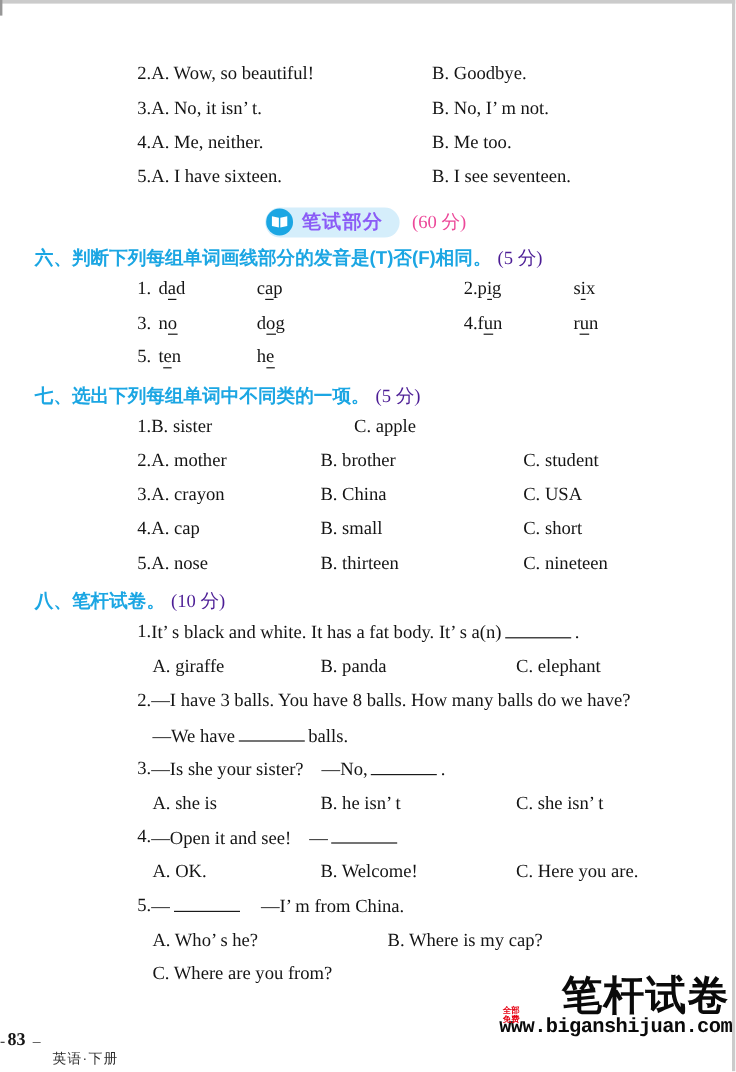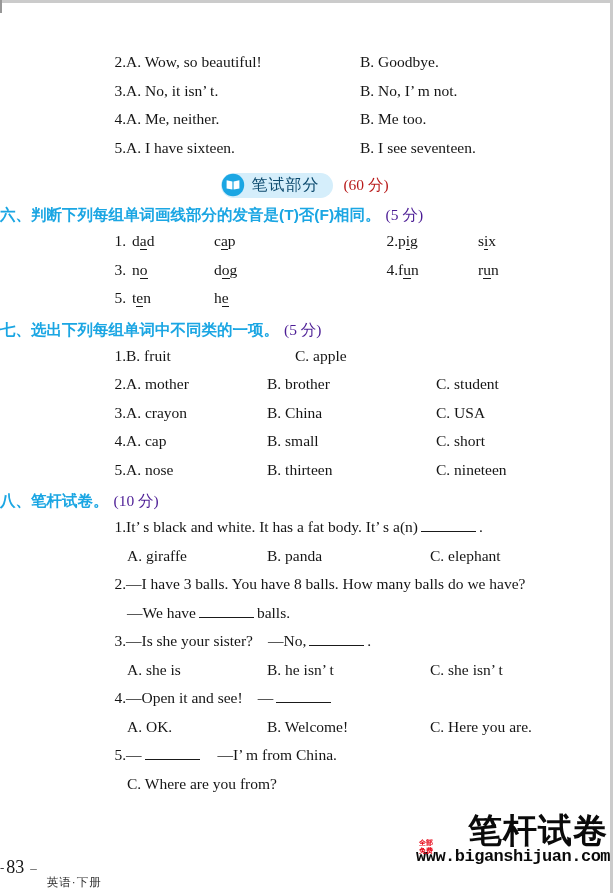--- a/index.html
+++ b/index.html
@@ -19,25 +19,25 @@
   .pnum{white-space:nowrap;}
 
   
   .head-rows{padding-top:52px;}
   .colA-top{width:234px;flex:0 0 auto;}
 
   
   .badge-row{display:flex;justify-content:center;align-items:center;height:34px;margin-top:2px;}
   .pill{display:flex;align-items:center;background:#d5eefb;border-radius:13px;height:25px;padding-right:14px;}
   .pill .bicon{width:24px;height:24px;margin-right:6px;display:block;}
-  .pill .btitle{font-family:"Liberation Sans",sans-serif;font-weight:normal;font-size:16px;color:#0c4a6e;letter-spacing:1px;text-align:center;}
-  .bscore{margin-left:10px;color:#b91c1c;}
-
-  
-  .sec-h{height:27px;display:flex;align-items:center;white-space:nowrap;}
+  .pill .btitle{font-family:"Liberation Sans",sans-serif;font-weight:bold;font-size:16px;color:#8b5cf6;letter-spacing:1px;text-align:center;}
+  .bscore{margin-left:10px;color:#ec4899;}
+
+  
+  .sec-h{padding-left:29px;height:27px;display:flex;align-items:center;white-space:nowrap;}
   .sec-title{font-family:"Liberation Sans",sans-serif;font-weight:bold;font-size:15.5px;color:#1ba6e3;}
   .sec-score{margin-left:5px;color:#4c1d95;}
 
   
   .w1{width:88px;padding-left:6px;box-sizing:border-box;flex:0 0 auto;}
   .w2{width:115px;flex:0 0 auto;}
   .w3{width:80px;flex:0 0 auto;}
   .ul{display:inline-block;line-height:15px;border-bottom:1.3px solid #1a1a1a;padding-bottom:1px;}
 
   
@@ -48,21 +48,21 @@
   .s8a{width:140px;flex:0 0 auto;}
   .s8b{width:163px;flex:0 0 auto;}
   .s8a-wide{width:196px;flex:0 0 auto;}
   .opt-row{margin-left:127px;}
   .blank{display:inline-block;width:55px;border-bottom:1.4px solid #1a1a1a;height:14px;margin:0 3px;}
   .dlg-gap{display:inline-block;width:15px;}
   .qtext{white-space:nowrap;}
 
   
   .footer-left{position:absolute;left:0;top:845px;display:flex;align-items:center;white-space:nowrap;}
-  .footer-left .pgno{font-weight:normal;font-size:18px;margin:0 6px 0 2px;}
+  .footer-left .pgno{font-weight:bold;font-size:15px;margin:0 6px 0 2px;}
   .footer-left .dash{font-size:13px;color:#333;}
   .footer-left .book{font-family:"Liberation Sans",sans-serif;font-size:11.5px;color:#2e2e2e;margin-left:10px;letter-spacing:1px;margin-top:30px;}
 
   .logo{position:absolute;right:5px;top:812px;width:192px;height:58px;}
   .logo-name{font-family:"Liberation Sans",sans-serif;font-weight:900;font-size:34px;line-height:36px;color:#0a0a0a;text-align:right;letter-spacing:1px;}
   .logo-url{font-family:"Liberation Mono",monospace;font-weight:bold;font-size:17px;line-height:17px;color:#0a0a0a;white-space:nowrap;letter-spacing:-0.5px;}
   .logo-free{position:absolute;left:3px;top:27px;width:16px;font-family:"Liberation Sans",sans-serif;
              font-size:7px;line-height:7.5px;color:#e60012;font-weight:bold;word-break:break-all;}
 </style>
 </head>
@@ -178,21 +178,21 @@
       <span class="sec-title">七、选出下列每组单词中不同类的一项。</span>
       <span class="sec-score">(5 分)</span>
     </div>
     <div style="margin-top:2px;">
       <div class="qrow ml57">
         <span class="bracket">
             <span></span>
             <span class="sp"></span>
             <span class="pnum"><span></span><span>1.</span></span>
           </span>
-        <span class="s7b">B. fruit</span>
+        <span class="s7b">B. sister</span>
         <span>C. apple</span>
       </div>
       <div class="qrow ml57">
         <span class="bracket">
             <span></span>
             <span class="sp"></span>
             <span class="pnum"><span></span><span>2.</span></span>
           </span>
         <span class="s7a">A. mother</span>
         <span class="s7b">B. brother</span>
@@ -290,20 +290,24 @@
         <span>C. Here you are.</span>
       </div>
 
       <div class="qrow ml57">
         <span class="bracket">
             <span></span>
             <span class="sp"></span>
             <span class="pnum"><span></span><span>5.</span></span>
           </span>
         <span class="qtext"><span>—</span><span class="blank"></span><span class="dlg-gap"></span><span>—I’ m from China.</span></span>
+      </div>
+      <div class="qrow opt-row">
+        <span class="s8a-wide">A. Who’ s he?</span>
+        <span>B. Where is my cap?</span>
       </div>
       <div class="qrow opt-row">
         <span>C. Where are you from?</span>
       </div>
     </div>
   </div>
 
   <div class="footer-left">
     <span class="dash">-</span>
     <span class="pgno">83</span>

